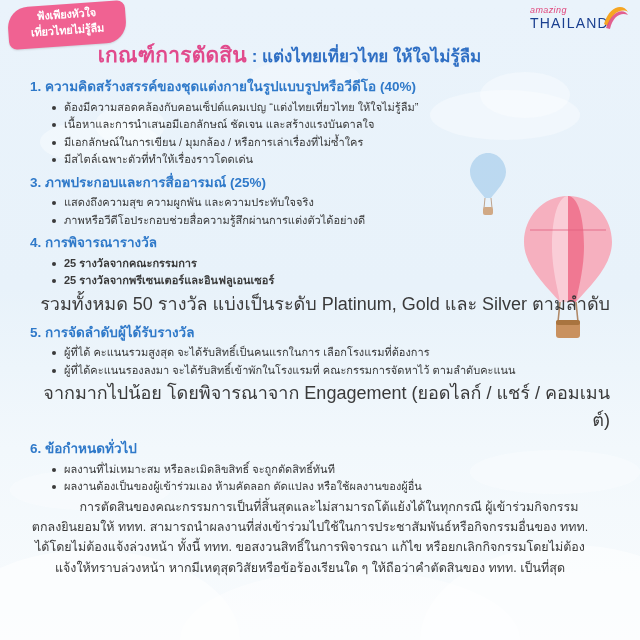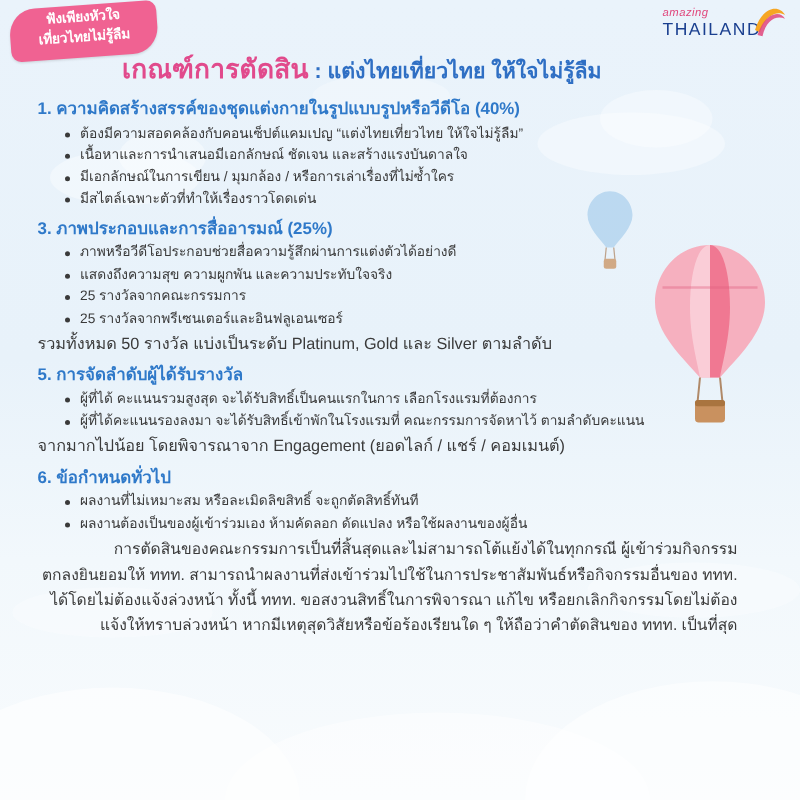--- a/index.html
+++ b/index.html
@@ -159,35 +159,36 @@
     content: "";
     position: absolute;
     left: 0;
     top: 7px;
     width: 4px;
     height: 4px;
     border-radius: 50%;
     background: #3a3a3a;
   }
   .bullet.bold {
-    font-weight: normal;
+    font-weight: bold;
   }
   .plain {
     color: #3a3a3a;
-    font-size: 13px;
+    font-size: 18px;
     line-height: 1.5;
     margin: 2px 0 2px 0;
+    text-align: right;
   }
   .para {
     color: #3a3a3a;
     font-size: 12.5px;
     line-height: 1.62;
     margin: 2px 0 0 0;
     text-indent: 38px;
-    text-align: right;
+    text-align: center;
     width: 560px;
   }
 </style>
 </head>
 <body>
 
 <div class="page">
 
   <div class="bg-clouds">
     <div class="cloud" style="left:40px; top:120px; width:120px; height:44px; opacity:.5;"></div>
@@ -245,23 +246,24 @@
   <div class="content">
 
     <div class="sec-head">1. ความคิดสร้างสรรค์ของชุดแต่งกายในรูปแบบรูปหรือวีดีโอ (40%)</div>
     <div class="bullet">ต้องมีความสอดคล้องกับคอนเซ็ปต์แคมเปญ “แต่งไทยเที่ยวไทย ให้ใจไม่รู้ลืม”</div>
     <div class="bullet">เนื้อหาและการนำเสนอมีเอกลักษณ์ ชัดเจน และสร้างแรงบันดาลใจ</div>
 
     <div class="bullet">มีเอกลักษณ์ในการเขียน / มุมกล้อง / หรือการเล่าเรื่องที่ไม่ซ้ำใคร</div>
     <div class="bullet">มีสไตล์เฉพาะตัวที่ทำให้เรื่องราวโดดเด่น</div>
 
     <div class="sec-head">3. ภาพประกอบและการสื่ออารมณ์ (25%)</div>
+    <div class="bullet">แสดงถึงความสุข ความผูกพัน และความประทับใจจริง</div>
     <div class="bullet">ภาพหรือวีดีโอประกอบช่วยสื่อความรู้สึกผ่านการแต่งตัวได้อย่างดี</div>
-    <div class="bullet">แสดงถึงความสุข ความผูกพัน และความประทับใจจริง</div>
-
+
+    <div class="sec-head">4. การพิจารณารางวัล</div>
     <div class="bullet bold">25 รางวัลจากคณะกรรมการ</div>
     <div class="bullet bold">25 รางวัลจากพรีเซนเตอร์และอินฟลูเอนเซอร์</div>
     <div class="plain">รวมทั้งหมด 50 รางวัล แบ่งเป็นระดับ Platinum, Gold และ Silver ตามลำดับ</div>
 
     <div class="sec-head">5. การจัดลำดับผู้ได้รับรางวัล</div>
     <div class="bullet">ผู้ที่ได้ คะแนนรวมสูงสุด จะได้รับสิทธิ์เป็นคนแรกในการ เลือกโรงแรมที่ต้องการ</div>
     <div class="bullet">ผู้ที่ได้คะแนนรองลงมา จะได้รับสิทธิ์เข้าพักในโรงแรมที่ คณะกรรมการจัดหาไว้ ตามลำดับคะแนน</div>
     <div class="plain">จากมากไปน้อย โดยพิจารณาจาก Engagement (ยอดไลก์ / แชร์ / คอมเมนต์)</div>
 
     <div class="sec-head">6. ข้อกำหนดทั่วไป</div>

